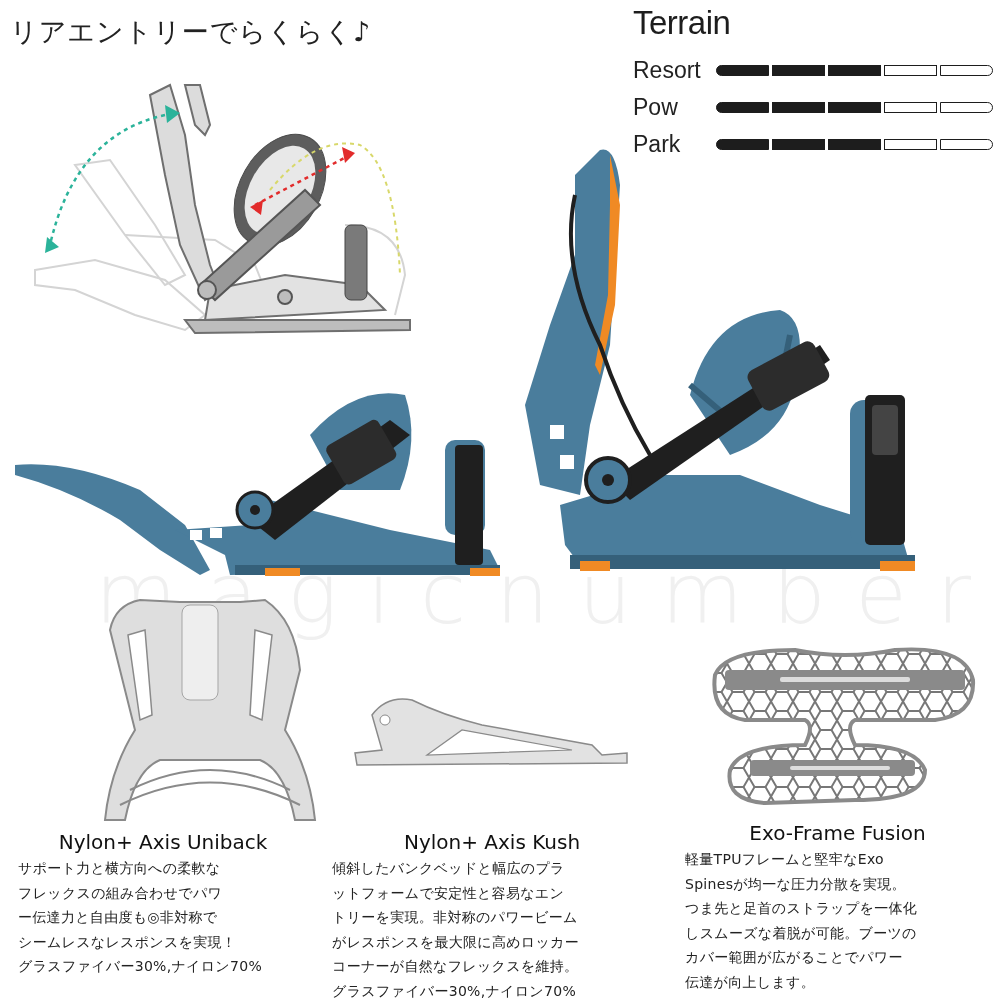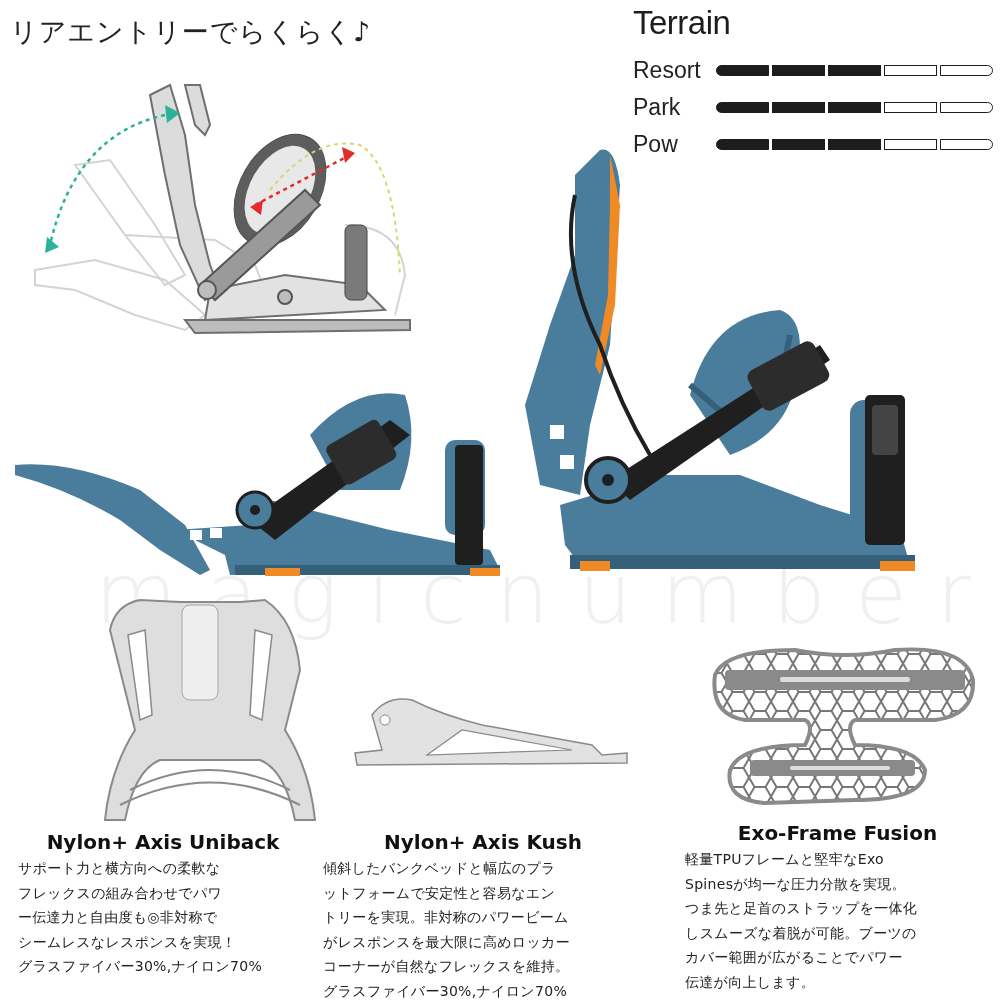--- a/index.html
+++ b/index.html
@@ -18,21 +18,21 @@
   .seg.filled { background:#1d1d1d; }
   .seg.first { border-radius:6px 0 0 6px; }
   .seg.last { border-radius:0 6px 6px 0; }
 
   .watermark { left:95px; top:545px; width:880px; display:flex; justify-content:space-between;
                font-size:84px; color:#f0f0f0; font-weight:100; letter-spacing:4px; z-index:0; }
 
   .illus { z-index:1; }
 
   .feature { text-align:center; }
-  .feature-title { font-weight:bold; font-size:20px; color:#111; margin-bottom:2px; white-space:nowrap; }
+  .feature-title { font-weight:normal; font-size:20px; color:#111; margin-bottom:2px; white-space:nowrap; }
   .feature-desc { font-size:14px; line-height:24.5px; color:#222; text-align:left; white-space:pre-line; letter-spacing:0.3px; }
 </style>
 </head>
 <body>
 
 <div class="abs headline">リアエントリーでらくらく♪</div>
 
 <div class="abs terrain">
   <div class="terrain-title">Terrain</div>
   <div id="terrain-rows">
@@ -40,31 +40,31 @@
         <div class="terrain-label">Resort</div>
         <div class="bar">
           <div class="seg filled first"></div>
           <div class="seg filled"></div>
           <div class="seg filled"></div>
           <div class="seg"></div>
           <div class="seg last"></div>
         </div>
       </div>
       <div class="terrain-row">
-        <div class="terrain-label">Park</div>
+        <div class="terrain-label">Pow</div>
         <div class="bar">
           <div class="seg filled first"></div>
           <div class="seg filled"></div>
           <div class="seg filled"></div>
           <div class="seg"></div>
           <div class="seg last"></div>
         </div>
       </div>
       <div class="terrain-row">
-        <div class="terrain-label">Pow</div>
+        <div class="terrain-label">Park</div>
         <div class="bar">
           <div class="seg filled first"></div>
           <div class="seg filled"></div>
           <div class="seg filled"></div>
           <div class="seg"></div>
           <div class="seg last"></div>
         </div>
       </div>
     </div>
 </div>
@@ -184,21 +184,21 @@
 </svg>
 
 <div class="abs feature" style="left:18px;top:830px;width:290px">
   <div class="feature-title">Nylon+ Axis Uniback</div>
   <div class="feature-desc">サポート力と横方向への柔軟な
 フレックスの組み合わせでパワ
 ー伝達力と自由度も◎非対称で
 シームレスなレスポンスを実現！
 グラスファイバー30%,ナイロン70%</div>
 </div>
-<div class="abs feature" style="left:323px;top:830px;width:320px">
+<div class="abs feature" style="left:332px;top:830px;width:320px">
   <div class="feature-title">Nylon+ Axis Kush</div>
   <div class="feature-desc">傾斜したバンクベッドと幅広のプラ
 ットフォームで安定性と容易なエン
 トリーを実現。非対称のパワービーム
 がレスポンスを最大限に高めロッカー
 コーナーが自然なフレックスを維持。
 グラスファイバー30%,ナイロン70%</div>
 </div>
 <div class="abs feature" style="left:685px;top:821px;width:305px">
   <div class="feature-title">Exo-Frame Fusion</div>

